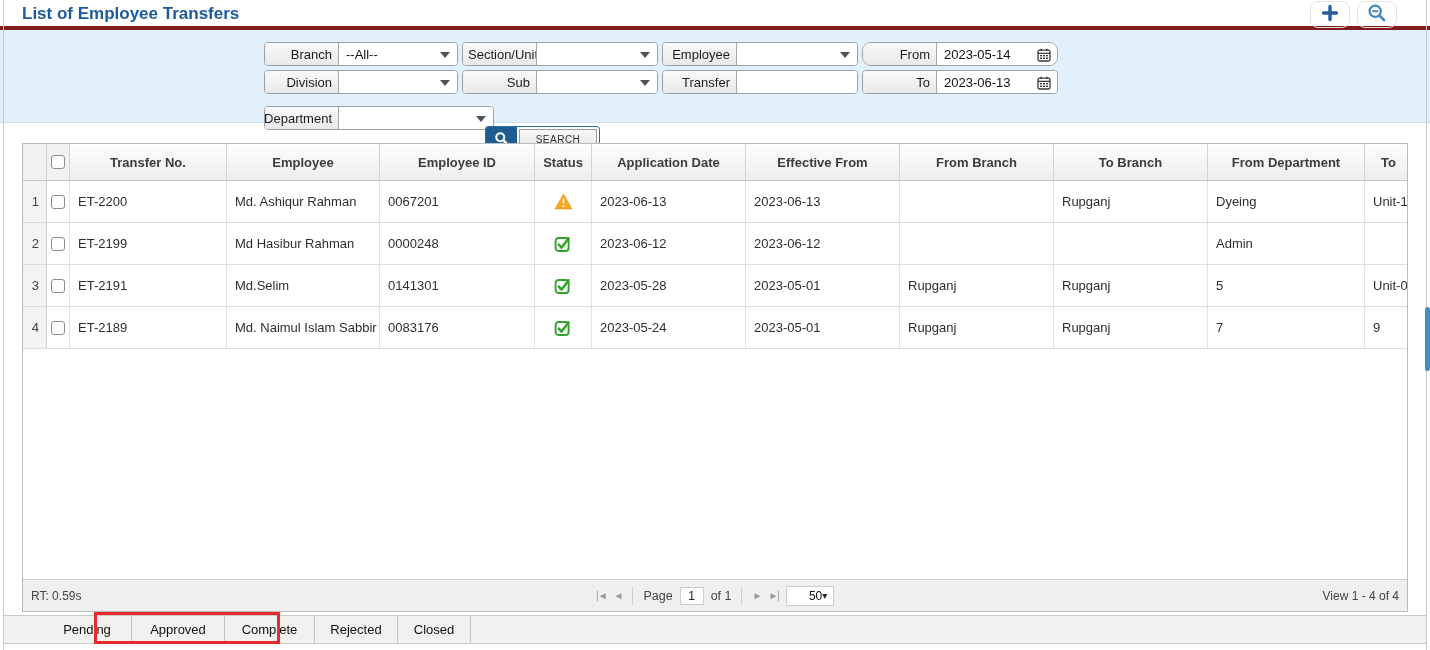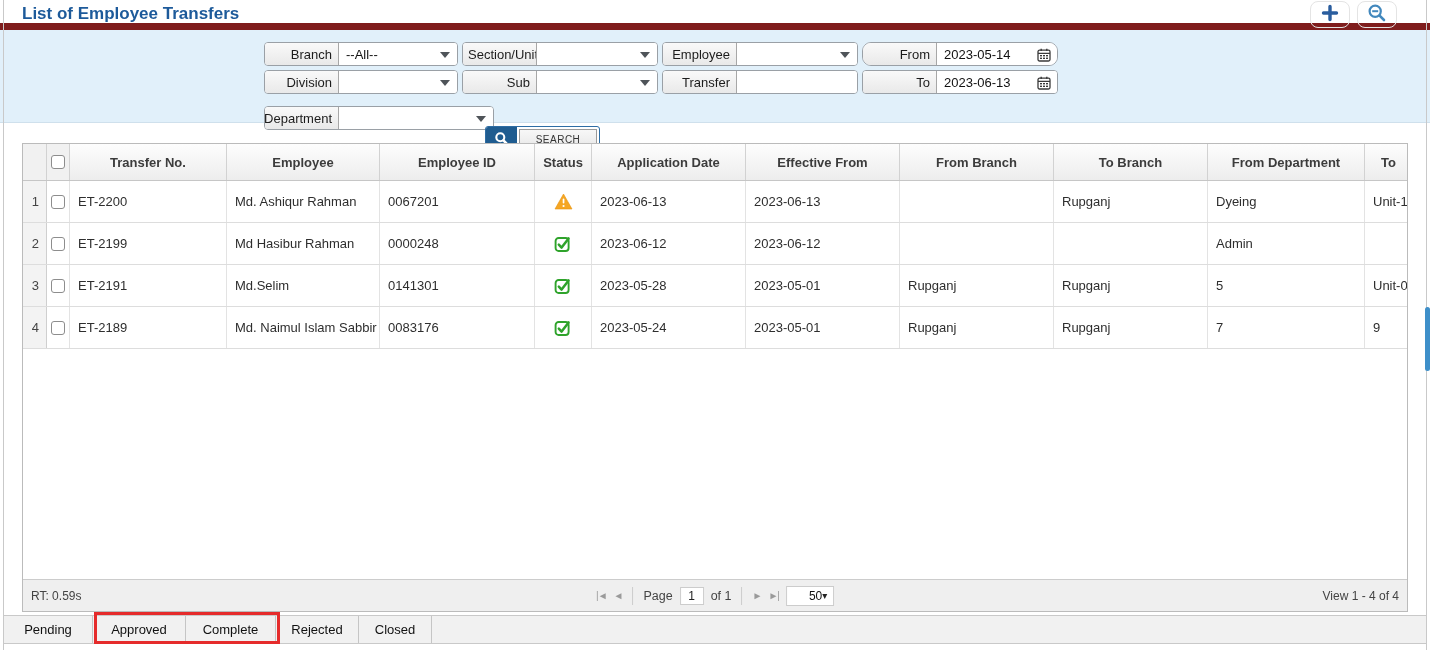--- a/index.html
+++ b/index.html
@@ -5,21 +5,21 @@
   * { margin:0; padding:0; box-sizing:border-box; }
   html,body { width:1430px; height:650px; background:#fff; font-family:"Liberation Sans", sans-serif; overflow:hidden; }
   .stage { position:relative; width:1430px; height:650px; background:#fff; }
 
   
   .page-frame { position:absolute; left:3px; top:0; width:1424px; height:650px;
     border-left:1px solid #c9c9c9; border-right:1px solid #c9c9c9; pointer-events:none; }
 
   
   .titlebar { position:absolute; left:0; top:0; width:1430px; height:30px; background:#fff;
-    border-bottom:7px solid #7f1d1d; }
+    border-bottom:4px solid #7f1d1d; }
   .page-title { position:absolute; left:22px; top:4px; font-size:17px; font-weight:bold; color:#1d5a9a; }
   .tool-btn { position:absolute; top:1px; width:40px; height:27px; border:1px solid #e4e4e4;
     border-radius:8px; background:transparent; display:flex; align-items:center; justify-content:center; cursor:pointer; }
   .tool-btn.add { left:1310px; }
   .tool-btn.zoomout { left:1357px; }
 
   
   .filter-panel { position:absolute; left:0; top:30px; width:1430px; height:93px; background:#e1f0fa;
     border-bottom:1px solid #cfe0ec; }
   .fg { position:absolute; height:24px; display:flex; border:1px solid #9aa0a6; border-radius:4px;
@@ -341,21 +341,21 @@
         <div class="pgselect">
           <span>50</span>
           <span style="font-size:10px; color:#222;">▾</span>
         </div>
       </div>
       <span class="view-info">View 1 - 4 of 4</span>
     </div>
   </div>
 
   <div class="tabbar" id="tabbar">
-      <div class="tab" style="width: 89px;">Pending</div>
+      <div class="tab" style="width: 89px; margin-left: 39px;">Pending</div>
       <div class="tab" style="width: 93px;">Approved</div>
       <div class="tab" style="width: 90px;">Complete</div>
       <div class="tab" style="width: 83px;">Rejected</div>
       <div class="tab" style="width: 73px;">Closed</div>
     </div>
 
   <div class="annotation"></div>
 
   <div class="scroll-thumb"></div>
 

